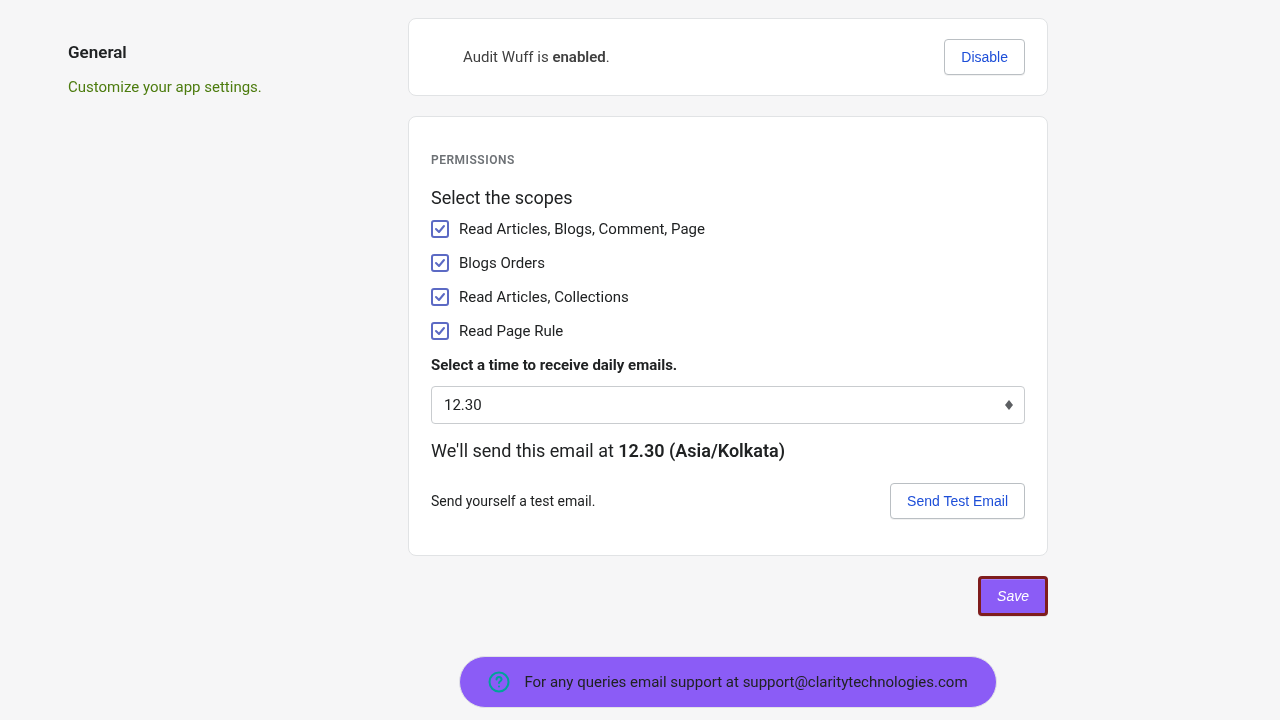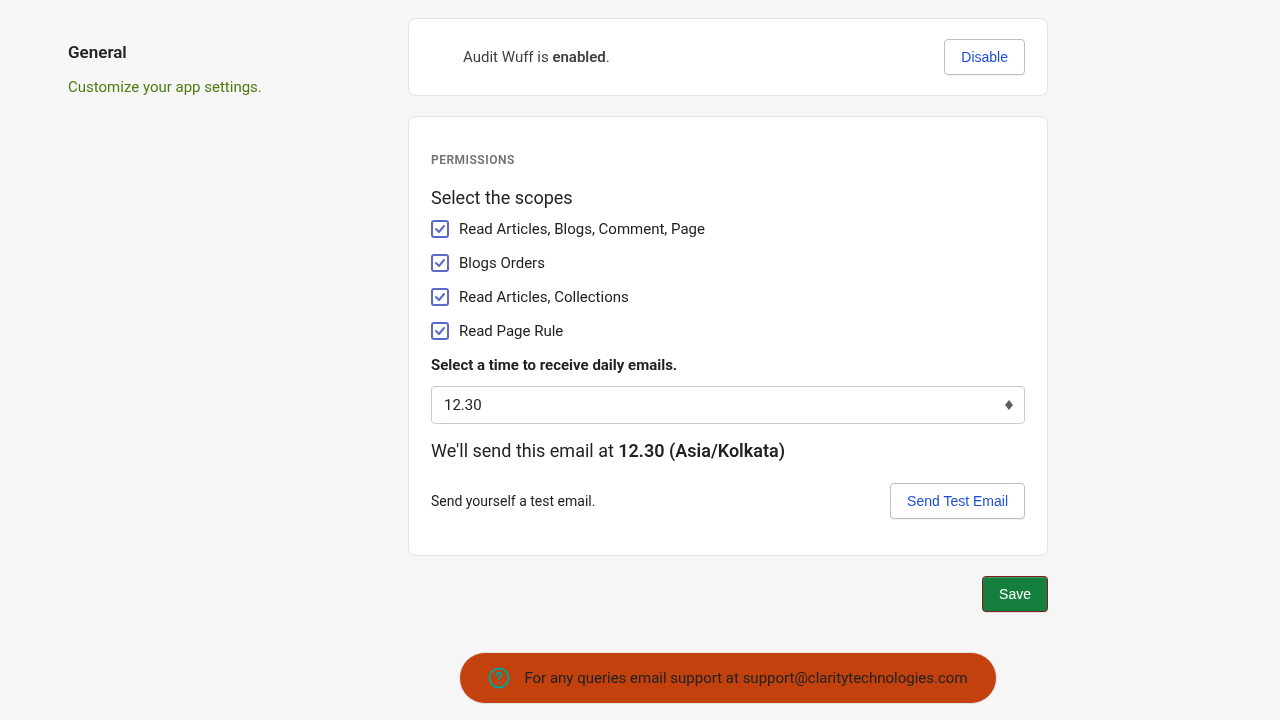--- a/index.html
+++ b/index.html
@@ -61,24 +61,25 @@
       background: #ffffff;
       border: 1px solid #babfc3;
       border-radius: 4px;
       padding: 9px 16px;
       font-size: 14px;
       color: #1d4ed8;
       cursor: pointer;
       box-shadow: 0 1px 0 rgba(0,0,0,0.05);
     }
     .btn-primary {
-      background: #15803d;
-      border: 1px solid #7f1d1d;
+      background: #8b5cf6;
+      border: 3px solid #7f1d1d;
       color: #ffffff;
       box-shadow: inset 0 1px 0 rgba(255,255,255,0.2), 0 1px 0 rgba(0,0,0,0.08);
+      font-style: italic;
     }
     .permissions-card {
       padding: 36px 22px;
     }
     .section-header {
       font-size: 12px;
       font-weight: 600;
       color: #6d7175;
       letter-spacing: 0.5px;
       text-transform: uppercase;
@@ -168,21 +169,21 @@
       color: #202223;
     }
     .save-row {
       display: flex;
       justify-content: flex-end;
       margin-bottom: 20px;
     }
     .footer-card {
       margin: 40px auto 0;
       width: fit-content;
-      background: #c2410c;
+      background: #8b5cf6;
       border: 1px solid #e1e3e5;
       border-radius: 999px;
       padding: 14px 28px;
       display: flex;
       align-items: center;
       gap: 14px;
     }
     .help-icon {
       width: 22px;
       height: 22px;

